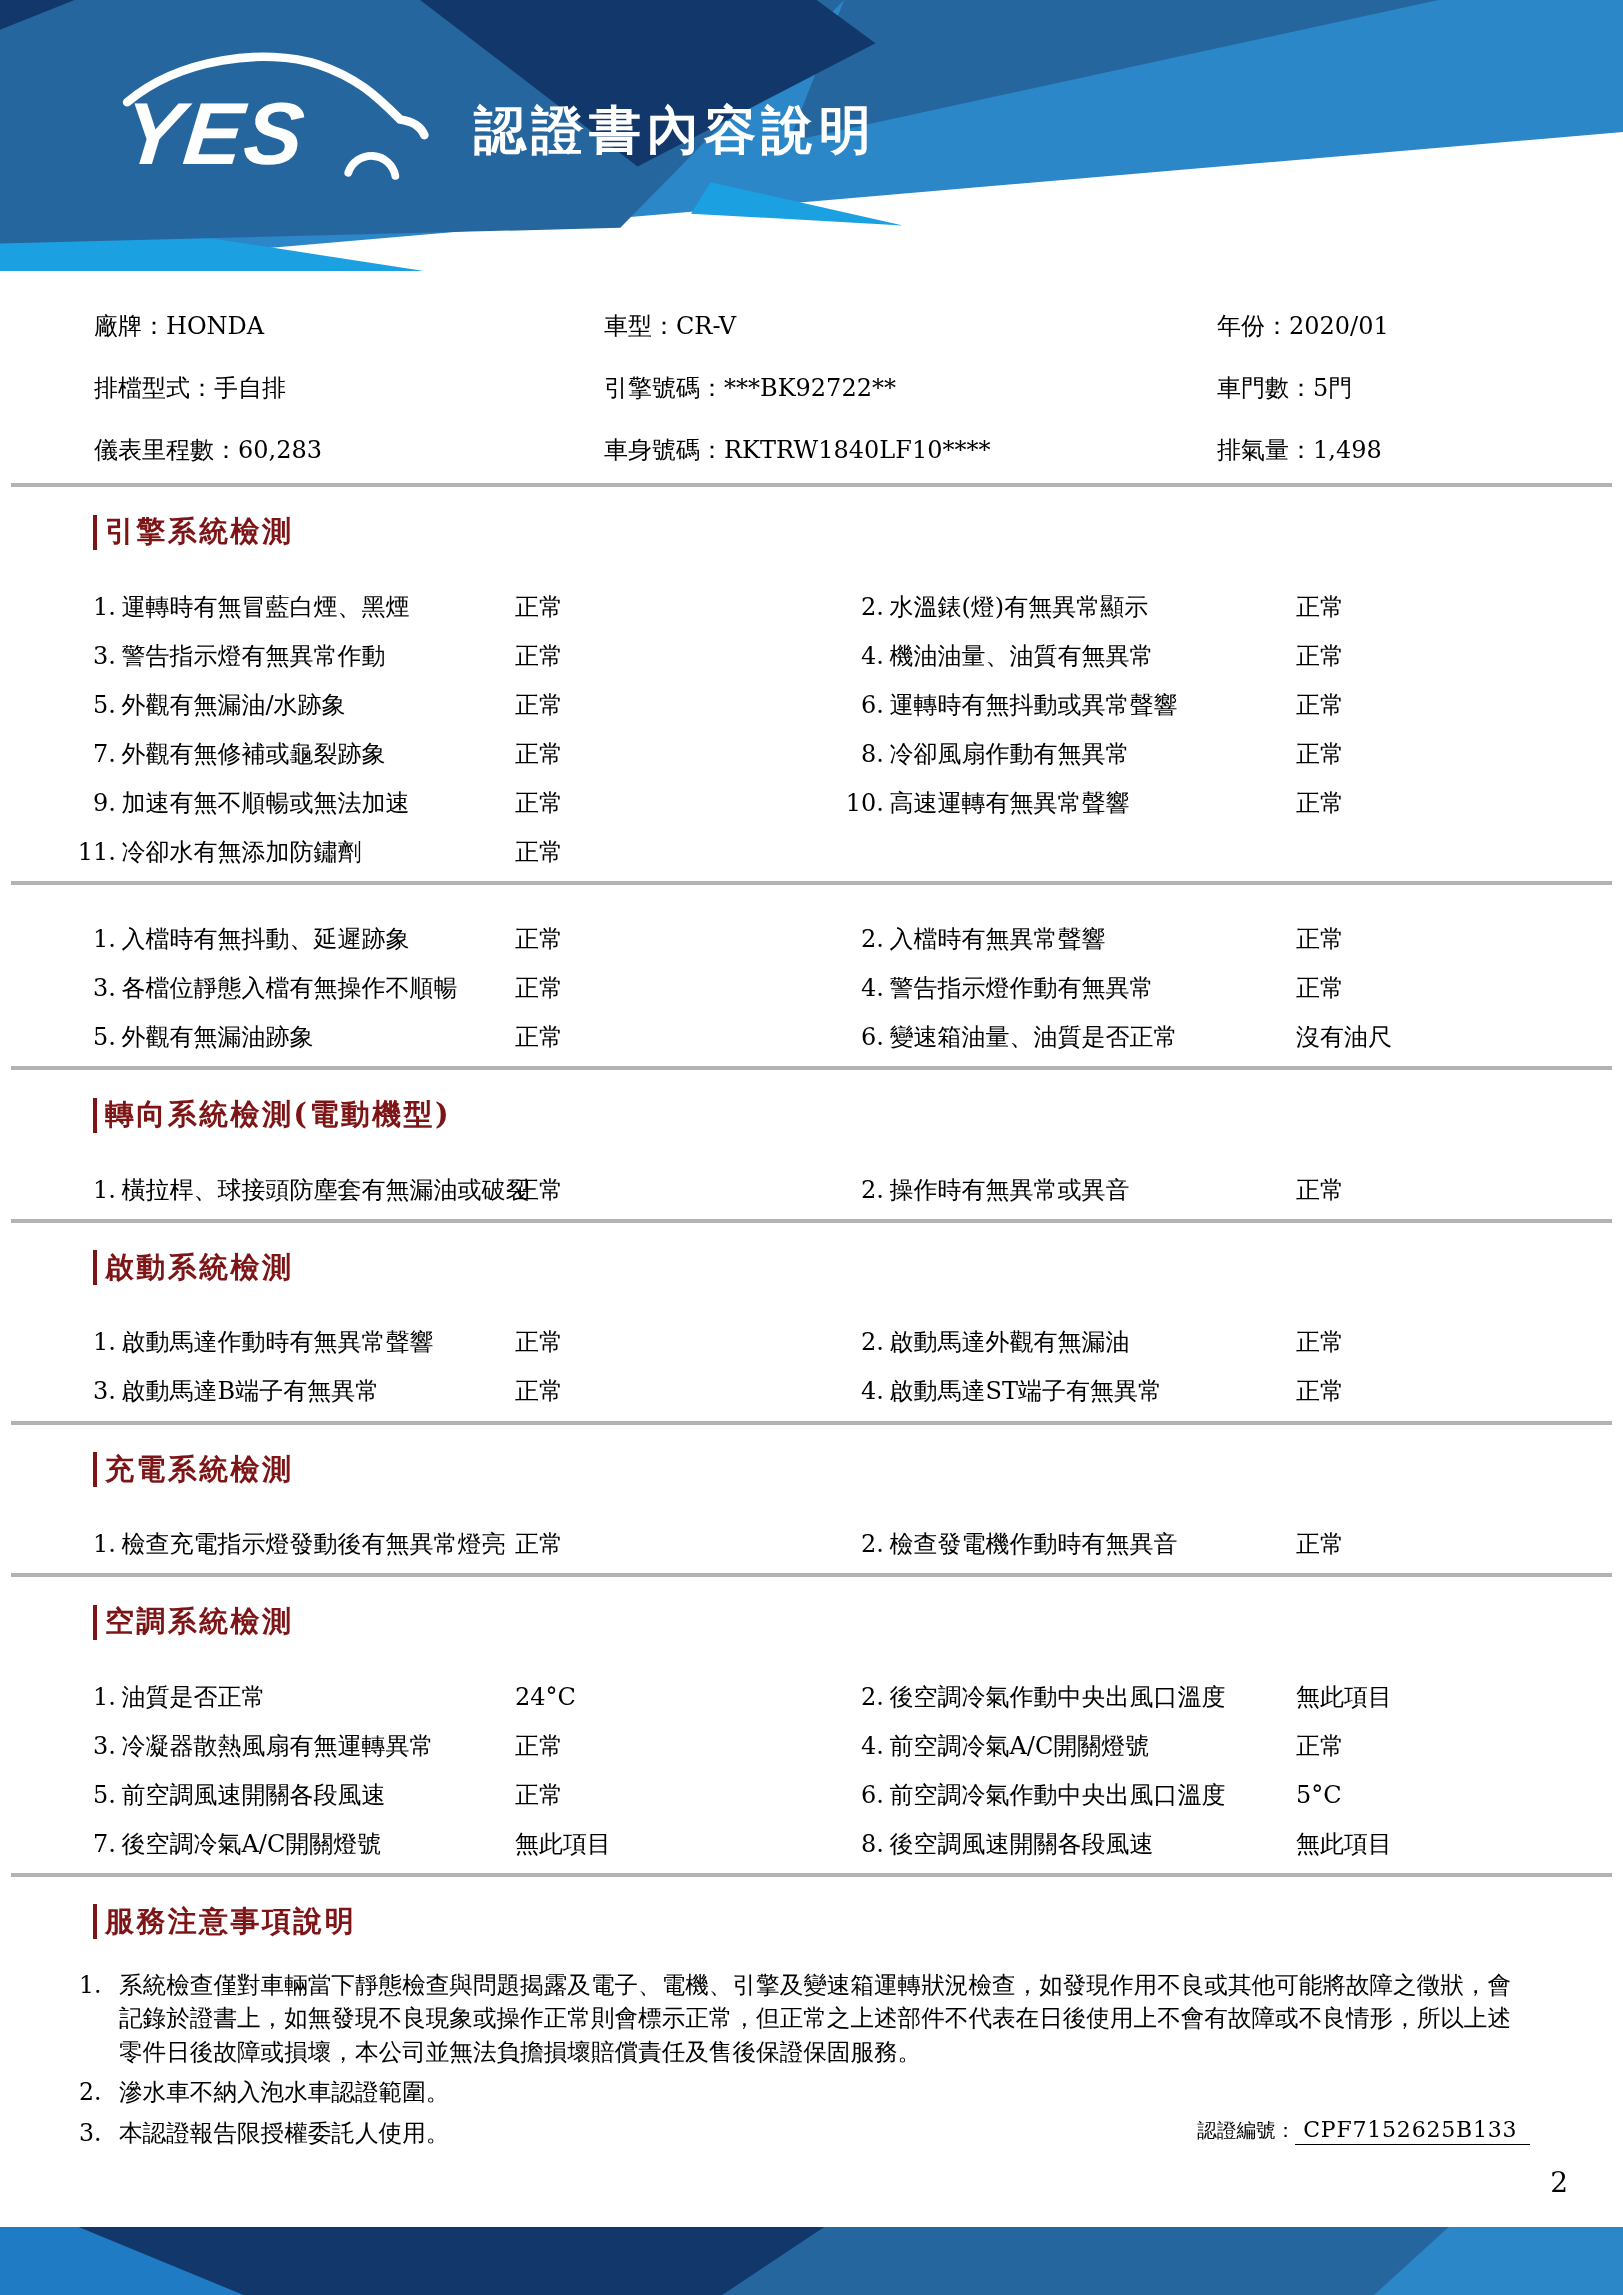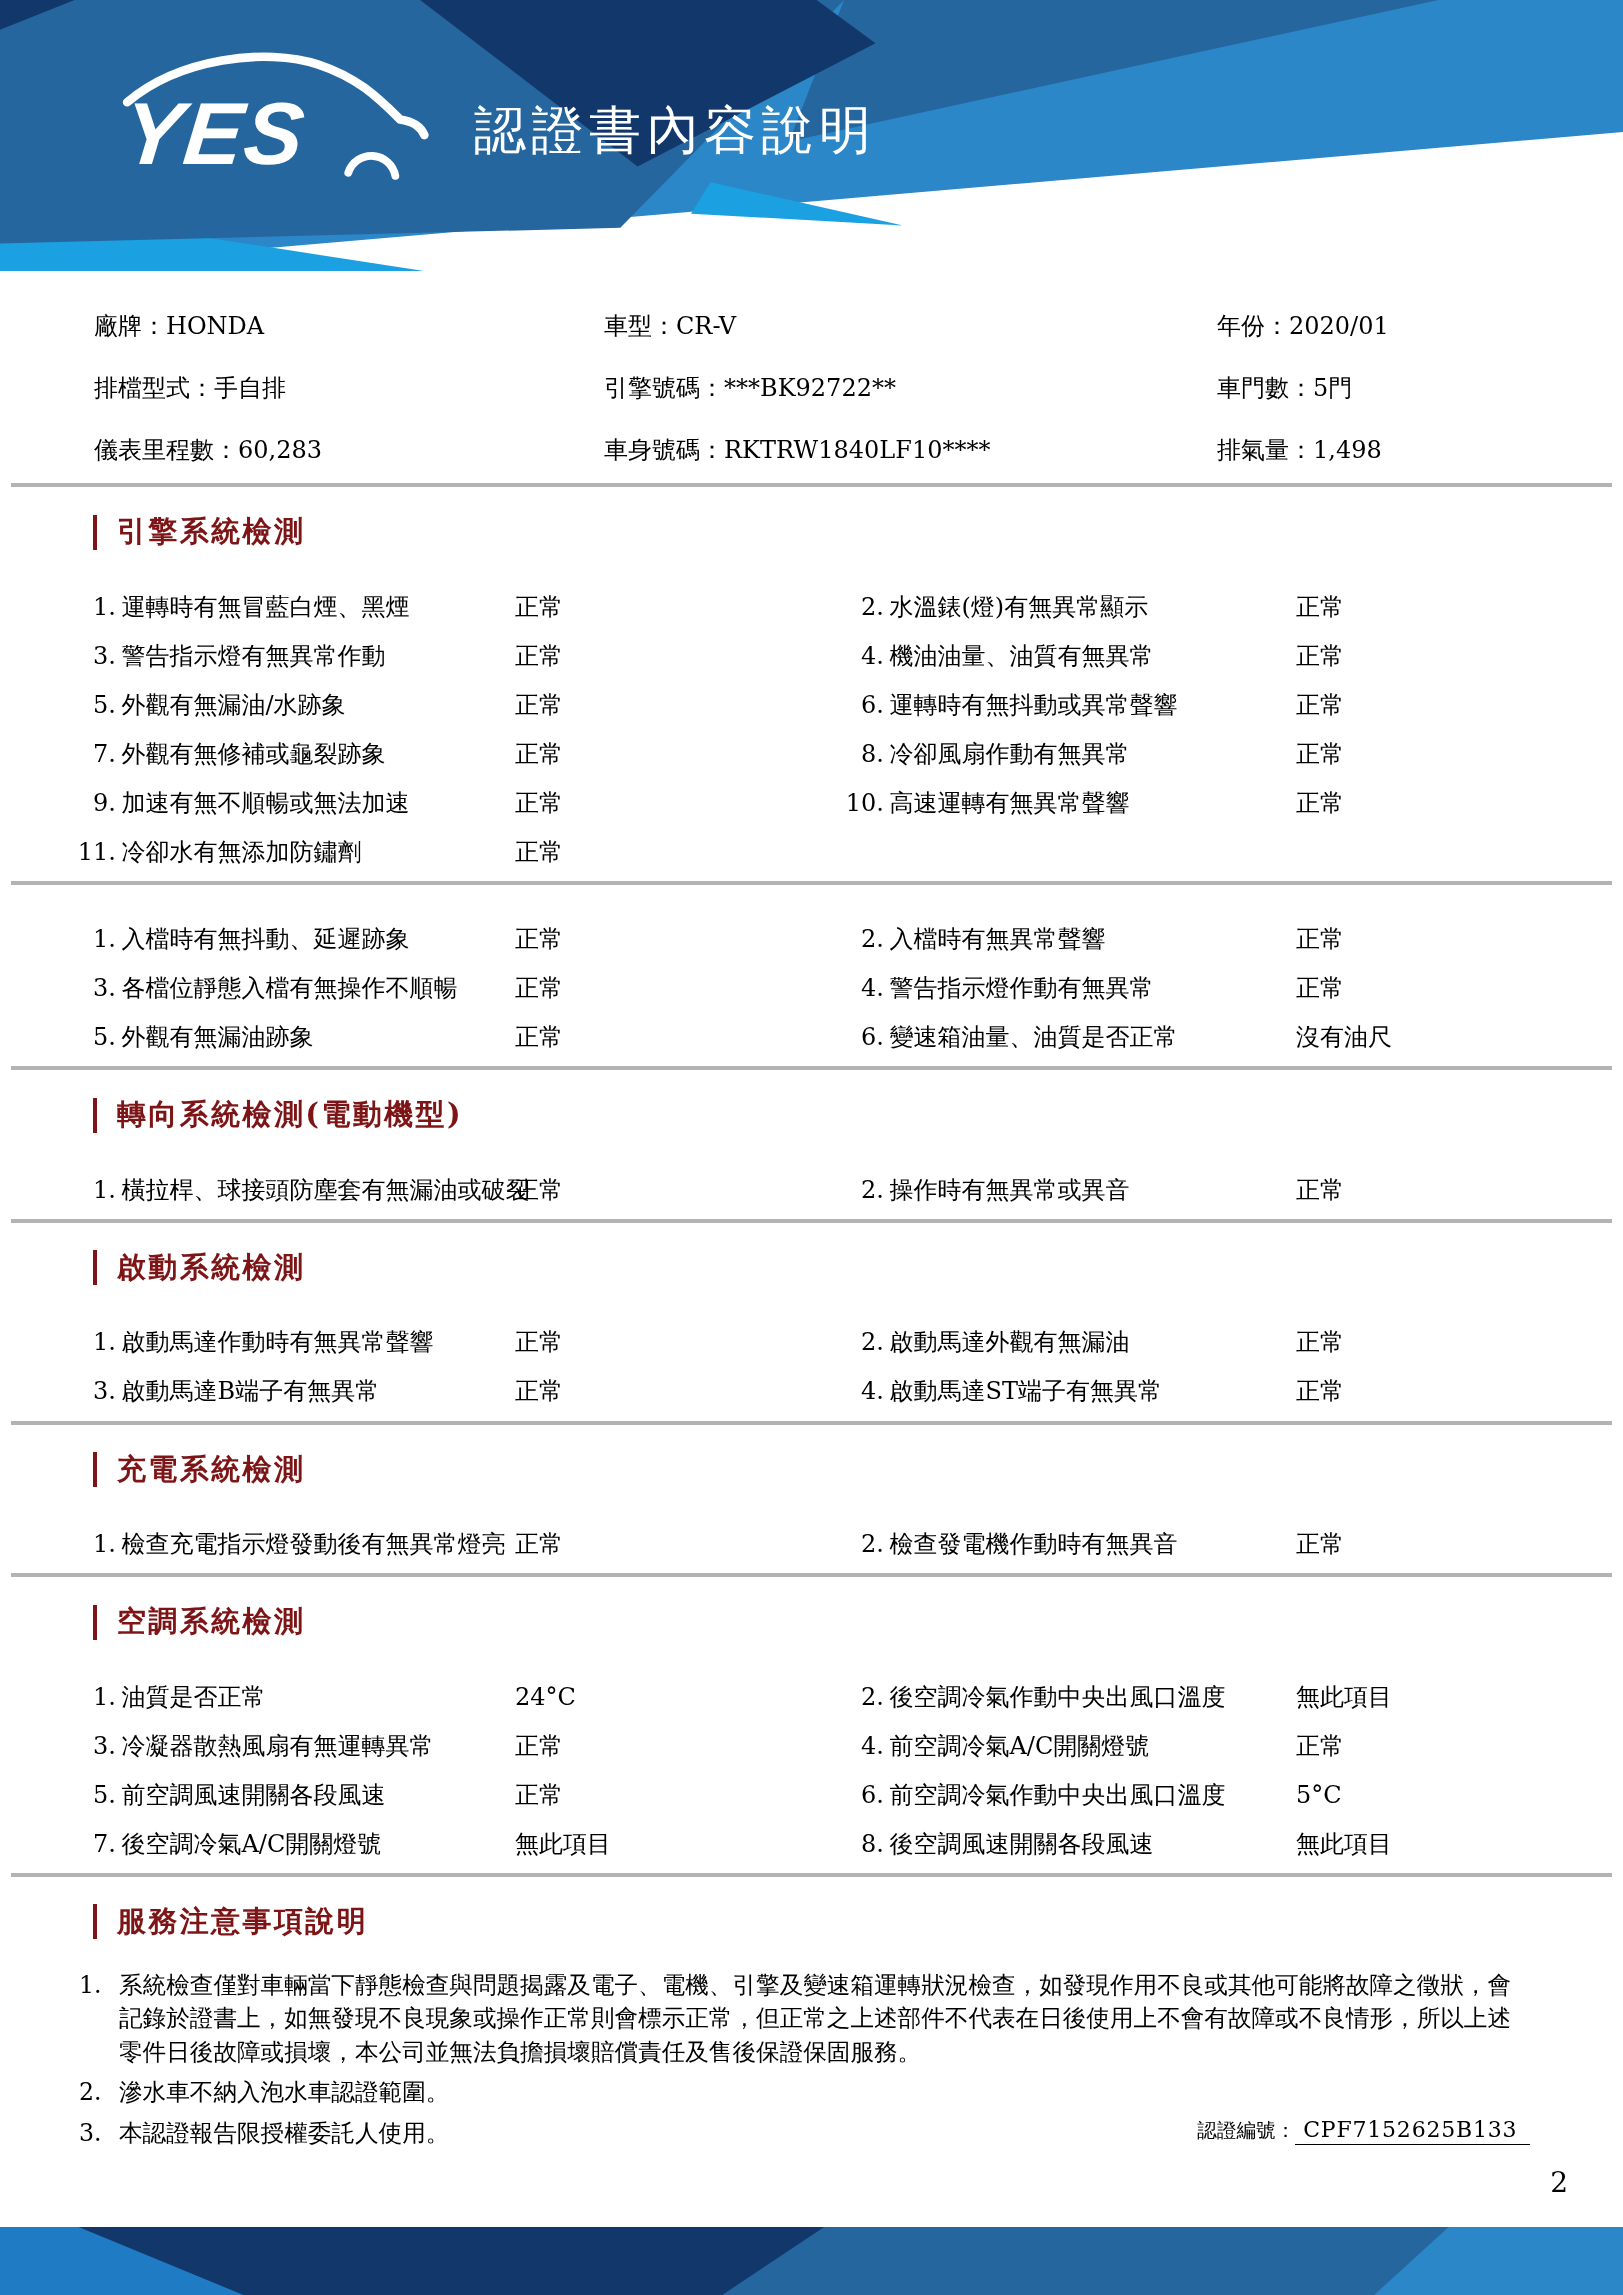--- a/index.html
+++ b/index.html
@@ -21,36 +21,36 @@
   .logo{position:relative;width:314px;height:149px}
   .logo-text{
     position:absolute;left:7.9px;top:49px;
     font-family:"Liberation Sans","DejaVu Sans",sans-serif;
     font-style:italic;font-weight:bold;font-size:88px;line-height:1;
     color:#fff;letter-spacing:1.6px;transform:skewX(-6deg);
   }
   .car-svg{position:absolute;left:28px;top:-4.7px;width:292px;height:149px}
   .page-title{
     font-family:"Liberation Sans","DejaVu Sans",sans-serif;
-    font-size:52px;font-weight:normal;color:#fff;letter-spacing:5.5px;
+    font-size:52px;font-weight:bold;color:#fff;letter-spacing:5.5px;
     margin-top:30px;white-space:nowrap;
   }
 
   
   .vehicle-info{
     margin-top:39px;padding-left:94px;padding-right:47px;
     display:grid;grid-template-columns:510px 613px 1fr;row-gap:30px;
     font-size:24px;
   }
   .vi-cell{white-space:nowrap}
 
   .divider{border:none;height:3.9px;background:var(--separator-gray);margin:17.3px 11px 0 11px}
 
   
-  .sec-title{display:flex;align-items:center;gap:20px;margin:25px 0 0 93px}
+  .sec-title{display:flex;align-items:center;gap:8px;margin:25px 0 0 93px}
   .sec-title .bar{width:3.9px;height:35px;background:var(--accent-red)}
   .sec-title-text{font-size:29px;font-weight:bold;color:var(--accent-red);letter-spacing:2.4px;white-space:nowrap}
   .items{
     margin-top:30px;padding-left:75px;padding-right:68px;
     display:grid;grid-template-columns:440px 306px 475px 236px;
     grid-auto-rows:49px;align-items:center;font-size:24px;
   }
   .cell{white-space:nowrap}
   .cell.item{display:flex;align-items:baseline}
   .cell.item .no{flex:none;width:41px;text-align:right}

